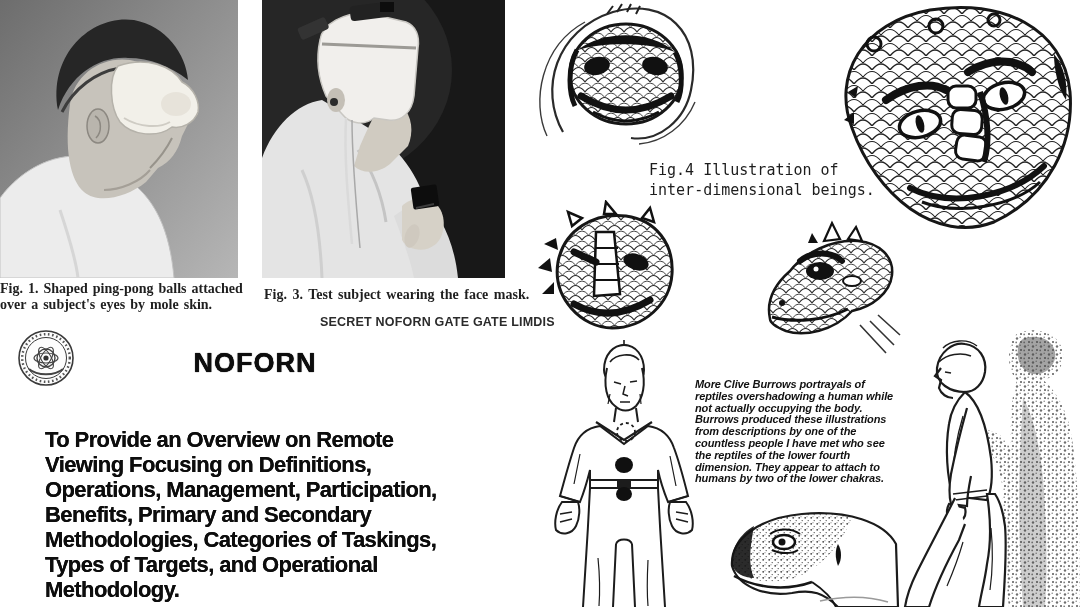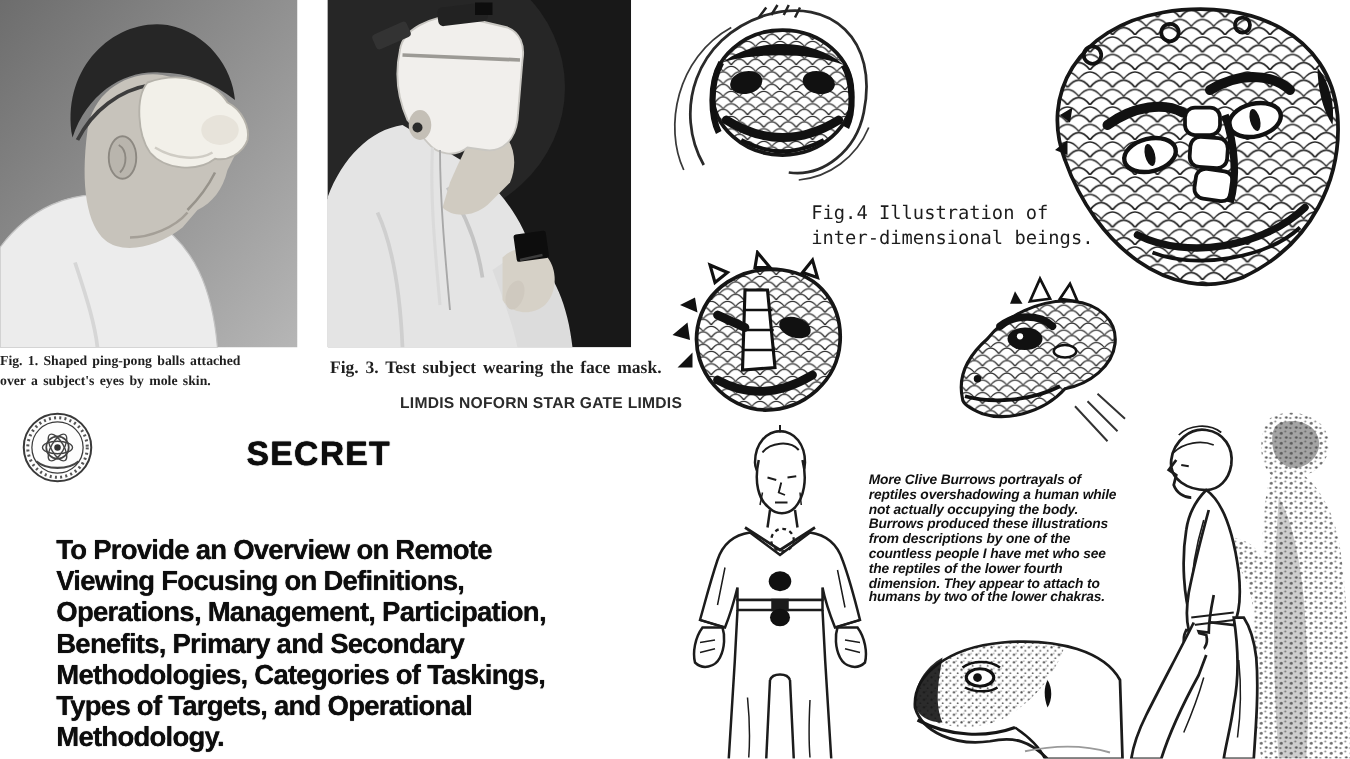--- a/index.html
+++ b/index.html
@@ -3,21 +3,21 @@
 <meta charset="utf-8">
 <style>
   html,body{margin:0;padding:0;}
   body{width:1080px;height:607px;position:relative;background:#ffffff;overflow:hidden;
        font-family:"Liberation Sans",sans-serif;color:#141414;}
   .abs{position:absolute;}
   svg{display:block;}
   
   .photo{overflow:hidden;}
   
-  .serif-cap{font-family:"Liberation Serif",serif;font-weight:bold;font-size:11px;line-height:16px;
+  .serif-cap{font-family:"Liberation Serif",serif;font-weight:bold;font-size:14px;line-height:16px;
              color:#1f1f1f;white-space:pre-line;word-spacing:1.5px;}
   .cap3{white-space:nowrap;font-size:14px;word-spacing:2px;}
   .classification{font-weight:bold;font-size:12.5px;letter-spacing:.2px;color:#2b2b2b;white-space:nowrap;}
   .purpose-title{width:270px;text-align:center;font-weight:bold;font-size:27px;letter-spacing:1px;
                  color:#0d0d0d;text-shadow:0 0 .7px #0d0d0d,0 0 .7px #0d0d0d;}
   .purpose-body{width:480px;font-weight:bold;font-size:22px;line-height:25px;letter-spacing:-0.6px;
                 color:#0d0d0d;white-space:pre-line;text-shadow:0 0 .6px #0d0d0d;margin-top:14px;}
   .fig4-cap{font-family:"DejaVu Sans Mono",monospace;font-size:15px;line-height:20px;color:#1d1d1d;
             white-space:pre-line;}
   .commentary{width:234px;text-align:left;font-weight:bold;font-style:italic;font-size:11px;
@@ -114,37 +114,37 @@
     <ellipse cx="150" cy="236" rx="7" ry="12" fill="#cfc9bf" transform="rotate(18 150 236)"></ellipse>
     <rect x="150" y="186" width="26" height="22" rx="2" fill="#0d0d0d" transform="rotate(-8 163 197)"></rect>
     <path d="M154,208 L172,204" stroke="#3c3c3c" stroke-width="2"></path>
   </svg>
 </div>
 
 <div class="abs serif-cap" style="left:0;top:281px;width:246px;text-align:justify">Fig. 1. Shaped ping-pong balls attached
 over a subject's eyes by mole skin.</div>
 <div class="abs serif-cap cap3" style="left:264px;top:287px">Fig. 3. Test subject wearing the face mask.</div>
 
-<div class="abs classification" style="left:320px;top:315px">LIMDIS NOFORN STAR GATE LIMDIS</div>
+<div class="abs classification" style="left:320px;top:315px">SECRET NOFORN GATE GATE LIMDIS</div>
 
 <div class="abs" style="left:16px;top:328px;width:60px;height:60px">
   <svg viewBox="0 0 60 60" width="60" height="60">
     <circle cx="30" cy="30" r="27" fill="#fdfdfd" stroke="#3a3a3a" stroke-width="1.6"></circle>
     <circle cx="30" cy="30" r="20.5" fill="none" stroke="#3a3a3a" stroke-width="1"></circle>
     <circle cx="30" cy="30" r="23.8" fill="none" stroke="#555" stroke-width="2.4" stroke-dasharray="1.6 2.6"></circle>
     <circle cx="30" cy="30" r="9" fill="none" stroke="#444" stroke-width="1.4"></circle>
     <ellipse cx="30" cy="30" rx="12" ry="5" fill="none" stroke="#444" stroke-width="1.1"></ellipse>
     <ellipse cx="30" cy="30" rx="12" ry="5" fill="none" stroke="#444" stroke-width="1.1" transform="rotate(60 30 30)"></ellipse>
     <ellipse cx="30" cy="30" rx="12" ry="5" fill="none" stroke="#444" stroke-width="1.1" transform="rotate(-60 30 30)"></ellipse>
     <circle cx="30" cy="30" r="2.6" fill="#333"></circle>
     <path d="M13,41 C21,48 39,48 47,41" fill="none" stroke="#444" stroke-width="1.8"></path>
   </svg>
 </div>
 
-<div class="abs purpose-title" style="left:120px;top:348px">SECRET</div>
+<div class="abs purpose-title" style="left:120px;top:348px">NOFORN</div>
 <div class="abs purpose-body" style="left:45px;top:413px">To Provide an Overview on Remote
 Viewing Focusing on Definitions,
 Operations, Management, Participation,
 Benefits, Primary and Secondary
 Methodologies, Categories of Taskings,
 Types of Targets, and Operational
 Methodology.</div>
 
 <div class="abs" style="left:533px;top:2px">
   <svg viewBox="0 0 185 152" width="185" height="152">

